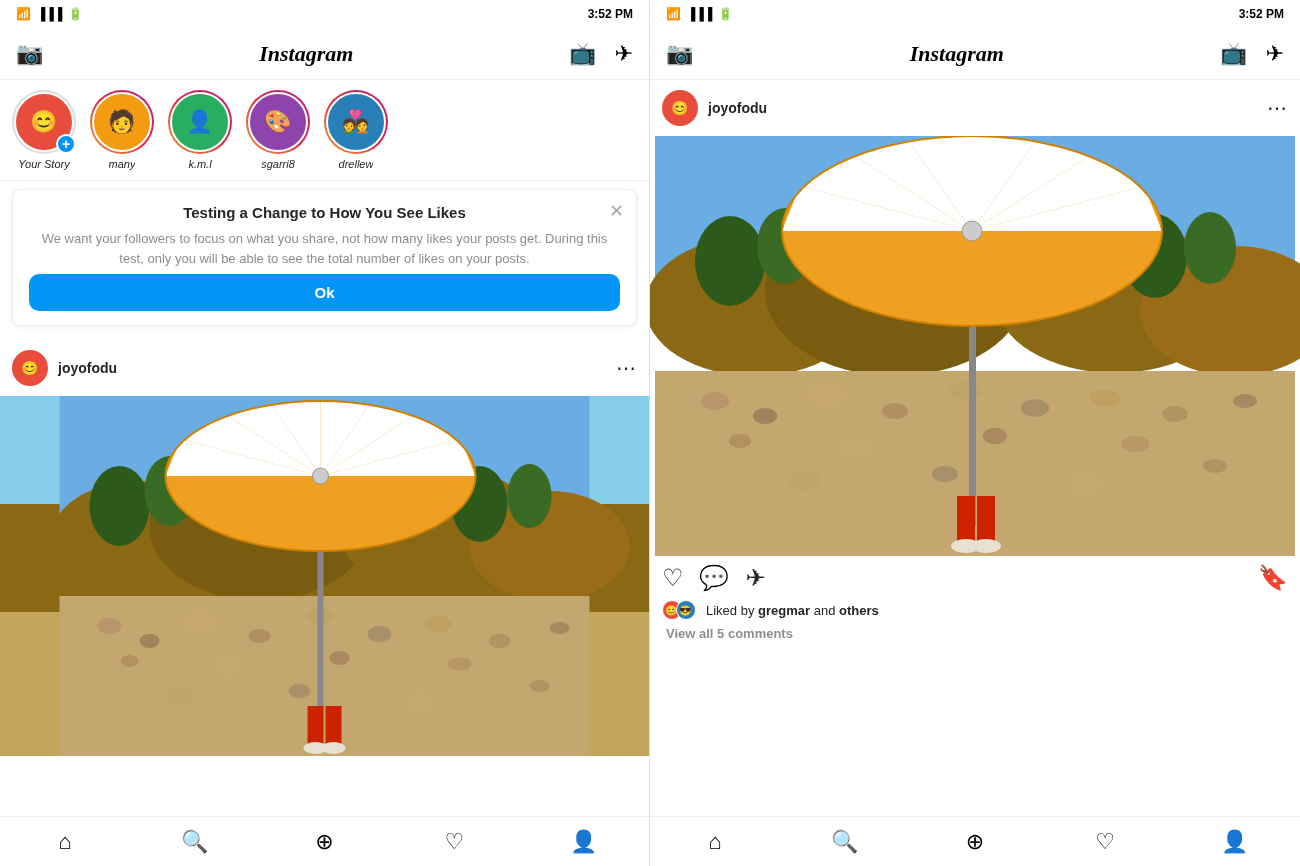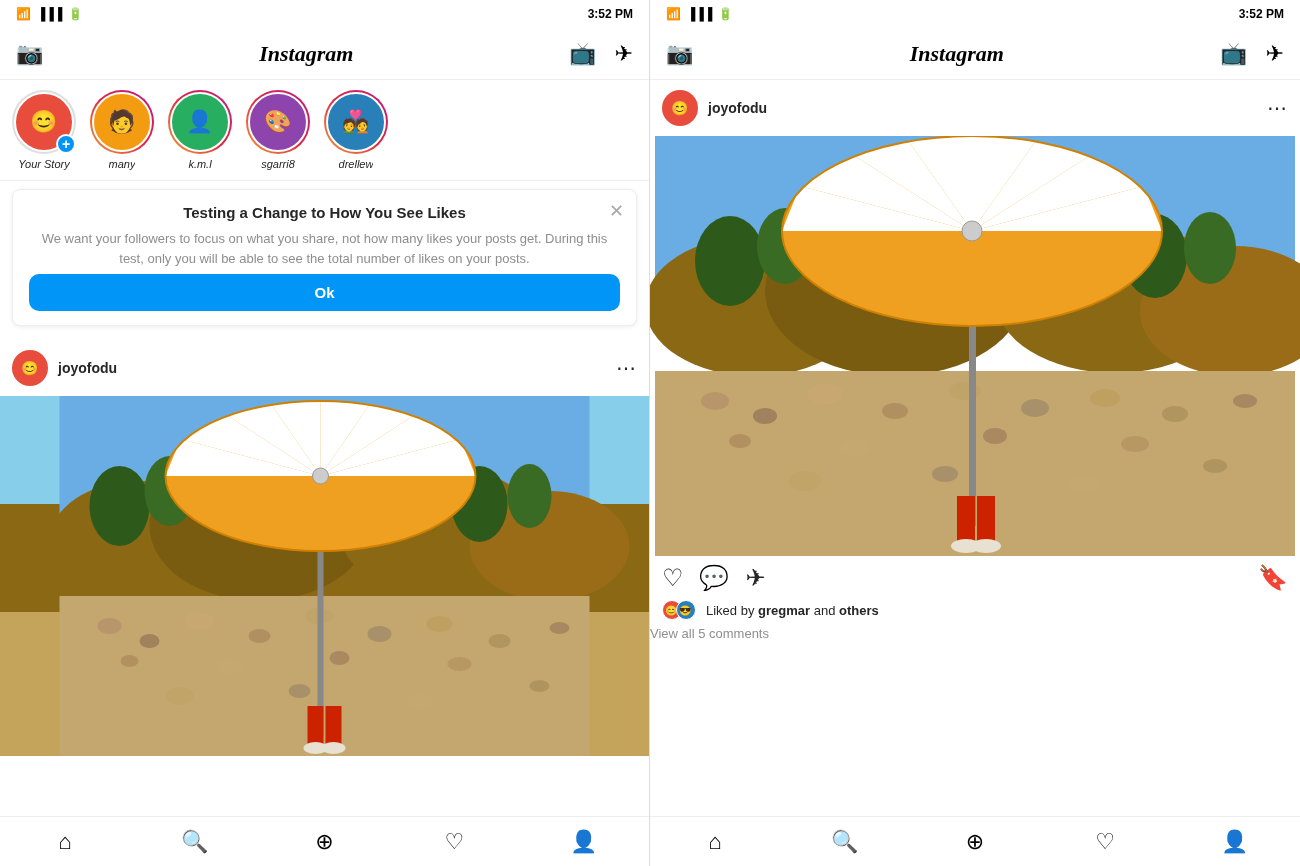--- a/index.html
+++ b/index.html
@@ -303,24 +303,25 @@
 
     .post-caption {
       padding: 0 12px 4px;
       font-size: 13px;
       color: #262626;
       line-height: 1.5;
     }
     .post-caption b { font-weight: 700; }
 
     .view-comments {
-      padding: 0 0 8px;
+      padding: 0 16px 8px;
       font-size: 13px;
       color: #8e8e8e;
       cursor: pointer;
+      font-weight: bold;
     }
 
     
     .av-red { background: #e74c3c; color: #fff; }
     .av-yellow { background: #f39c12; color: #fff; }
     .av-green { background: #27ae60; color: #fff; }
     .av-blue { background: #2980b9; color: #fff; }
     .av-purple { background: #8e44ad; color: #fff; }
 
     

